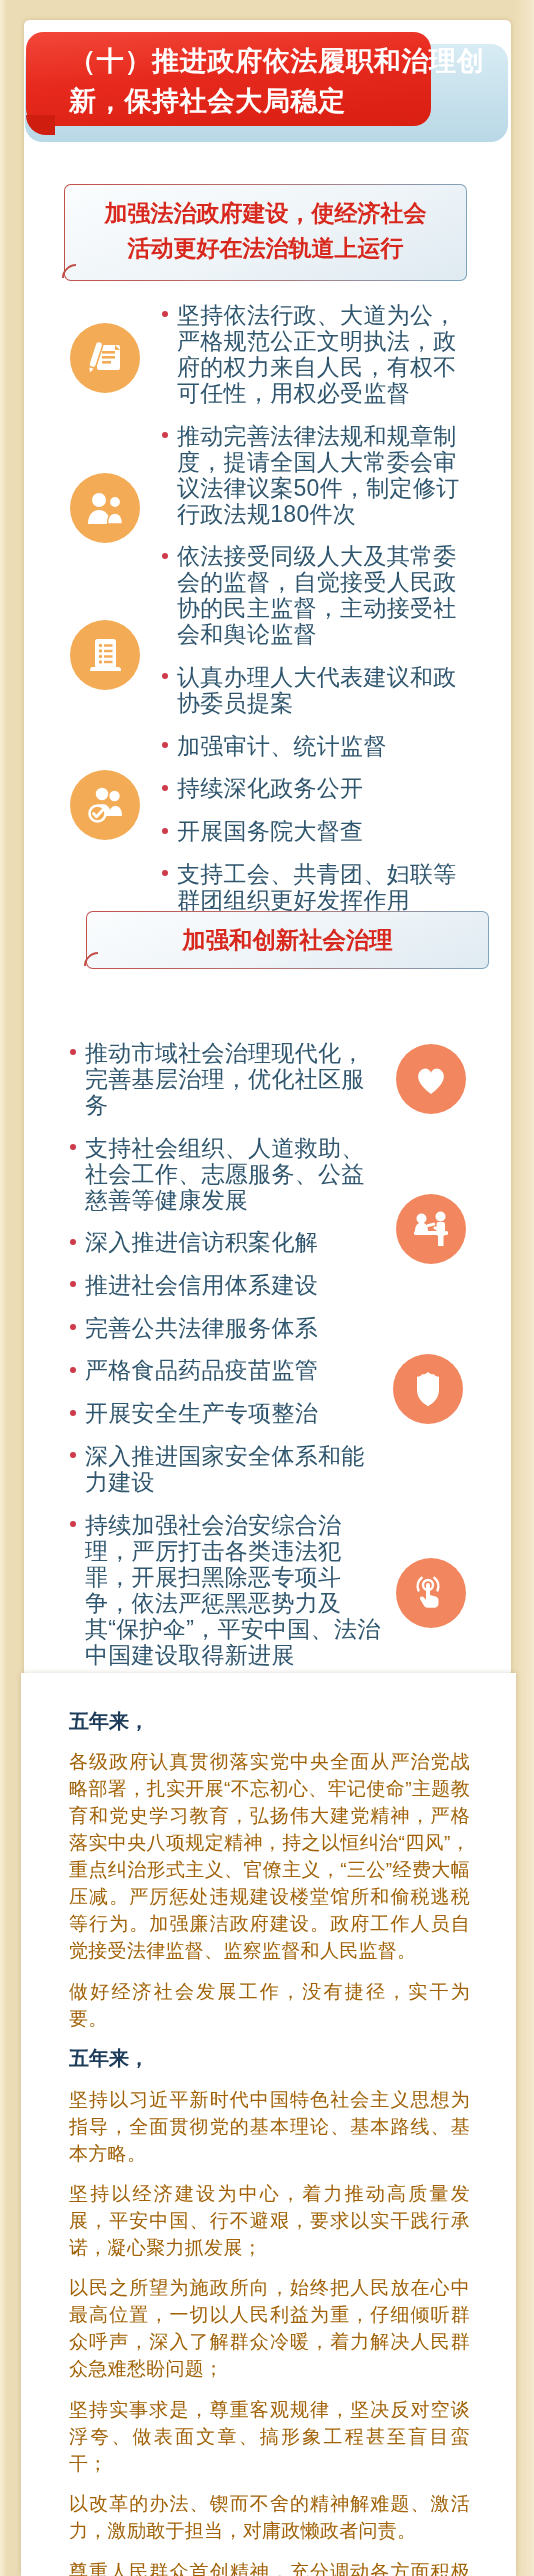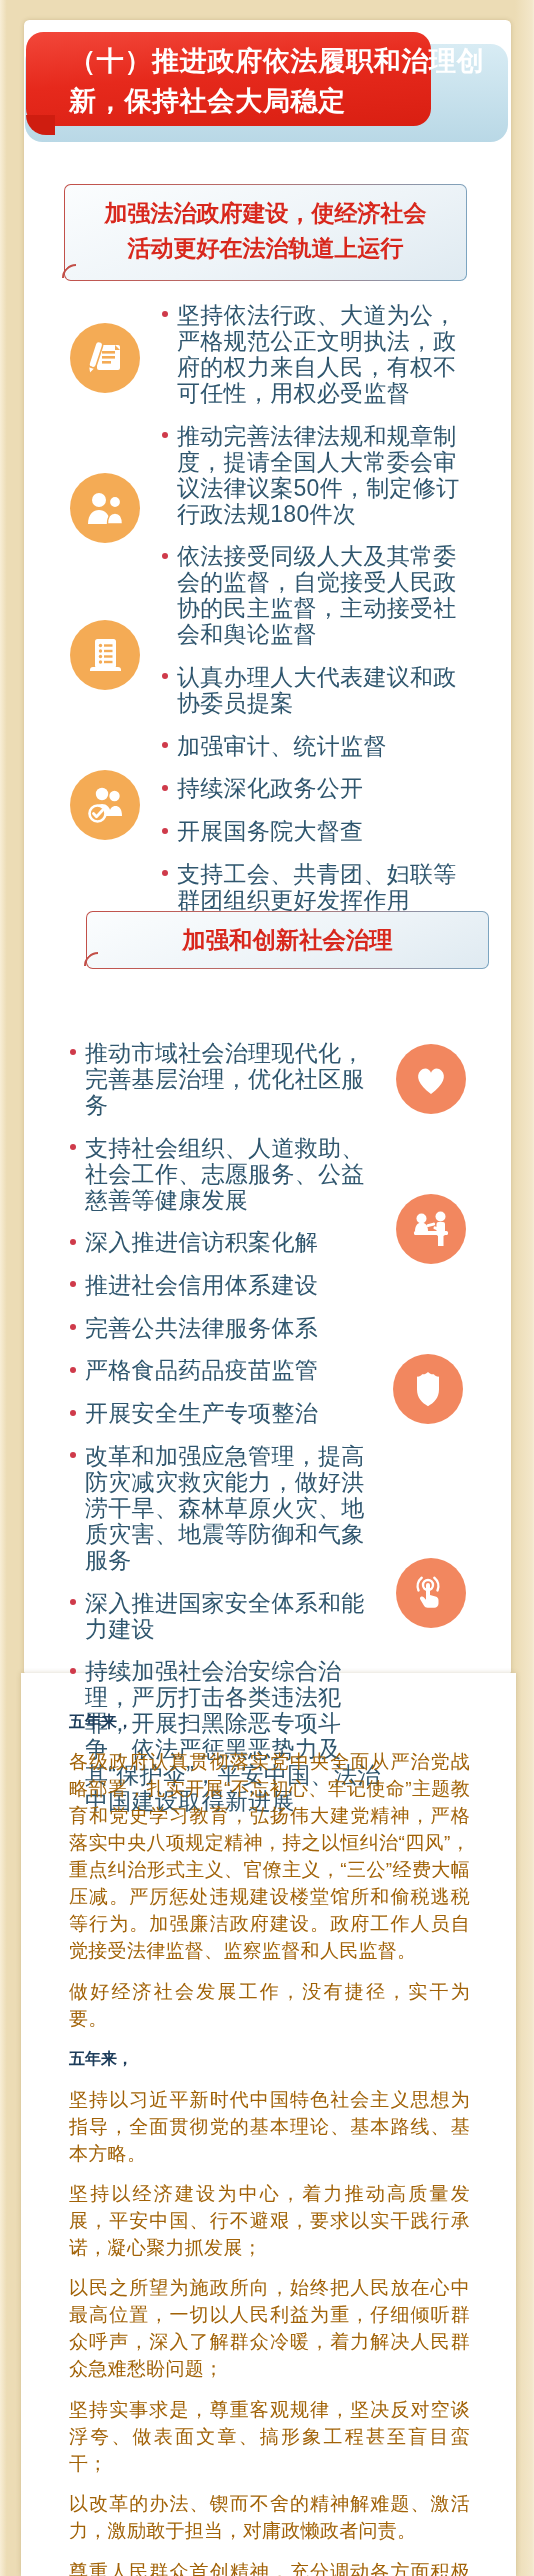--- a/index.html
+++ b/index.html
@@ -59,21 +59,21 @@
   #s1-icon-4{left:70px;top:770px;}
   #s2-icon-1{left:396px;top:1044px;}
   #s2-icon-2{left:396px;top:1194px;}
   #s2-icon-3{left:393px;top:1354px;}
   #s2-icon-4{left:396px;top:1558px;}
 
   
   #body-text{position:absolute;left:69px;top:1708px;width:401px;}
   .para{color:#a16207;font-size:19px;line-height:27px;margin:0 0 13.4px 0;
     text-align:justify;letter-spacing:0.3px;}
-  .lead{color:#1c3c5a;font-size:16px;font-weight:bold;line-height:27px;margin:0 0 13.4px 0;}
+  .lead{color:#1c3c5a;font-size:20px;font-weight:bold;line-height:27px;margin:0 0 13.4px 0;}
 </style>
 </head>
 <body>
 
 <div class="card" id="card1"></div>
 <div class="card" id="card2"></div>
 
 <div id="banner-underlay"></div>
 <div id="banner">
   <div class="banner-line first">（十）推进政府依法履职和治理创</div>
@@ -181,21 +181,20 @@
 </div>
 
 <div class="list" id="list2">
     <div class="list-item">推动市域社会治理现代化，完善基层治理，优化社区服务</div>
     <div class="list-item">支持社会组织、人道救助、社会工作、志愿服务、公益慈善等健康发展</div>
     <div class="list-item">深入推进信访积案化解</div>
     <div class="list-item">推进社会信用体系建设</div>
     <div class="list-item">完善公共法律服务体系</div>
     <div class="list-item">严格食品药品疫苗监管</div>
     <div class="list-item">开展安全生产专项整治</div>
-    <div class="list-item">改革和加强应急管理，提高防灾减灾救灾能力，做好洪涝干旱、森林草原火灾、地质灾害、地震等防御和气象服务</div>
     <div class="list-item">深入推进国家安全体系和能力建设</div>
     <div class="list-item">持续加强社会治安综合治理，严厉打击各类违法犯罪，开展扫黑除恶专项斗争，依法严惩黑恶势力及其“保护伞”，平安中国、法治中国建设取得新进展</div>
   </div>
 
 <div id="body-text">
     <p class="lead">五年来，</p>
     <p class="para">各级政府认真贯彻落实党中央全面从严治党战略部署，扎实开展“不忘初心、牢记使命”主题教育和党史学习教育，弘扬伟大建党精神，严格落实中央八项规定精神，持之以恒纠治“四风”，重点纠治形式主义、官僚主义，“三公”经费大幅压减。严厉惩处违规建设楼堂馆所和偷税逃税等行为。加强廉洁政府建设。政府工作人员自觉接受法律监督、监察监督和人民监督。</p>
     <p class="para">做好经济社会发展工作，没有捷径，实干为要。</p>
     <p class="lead">五年来，</p>
     <p class="para">坚持以习近平新时代中国特色社会主义思想为指导，全面贯彻党的基本理论、基本路线、基本方略。</p>

